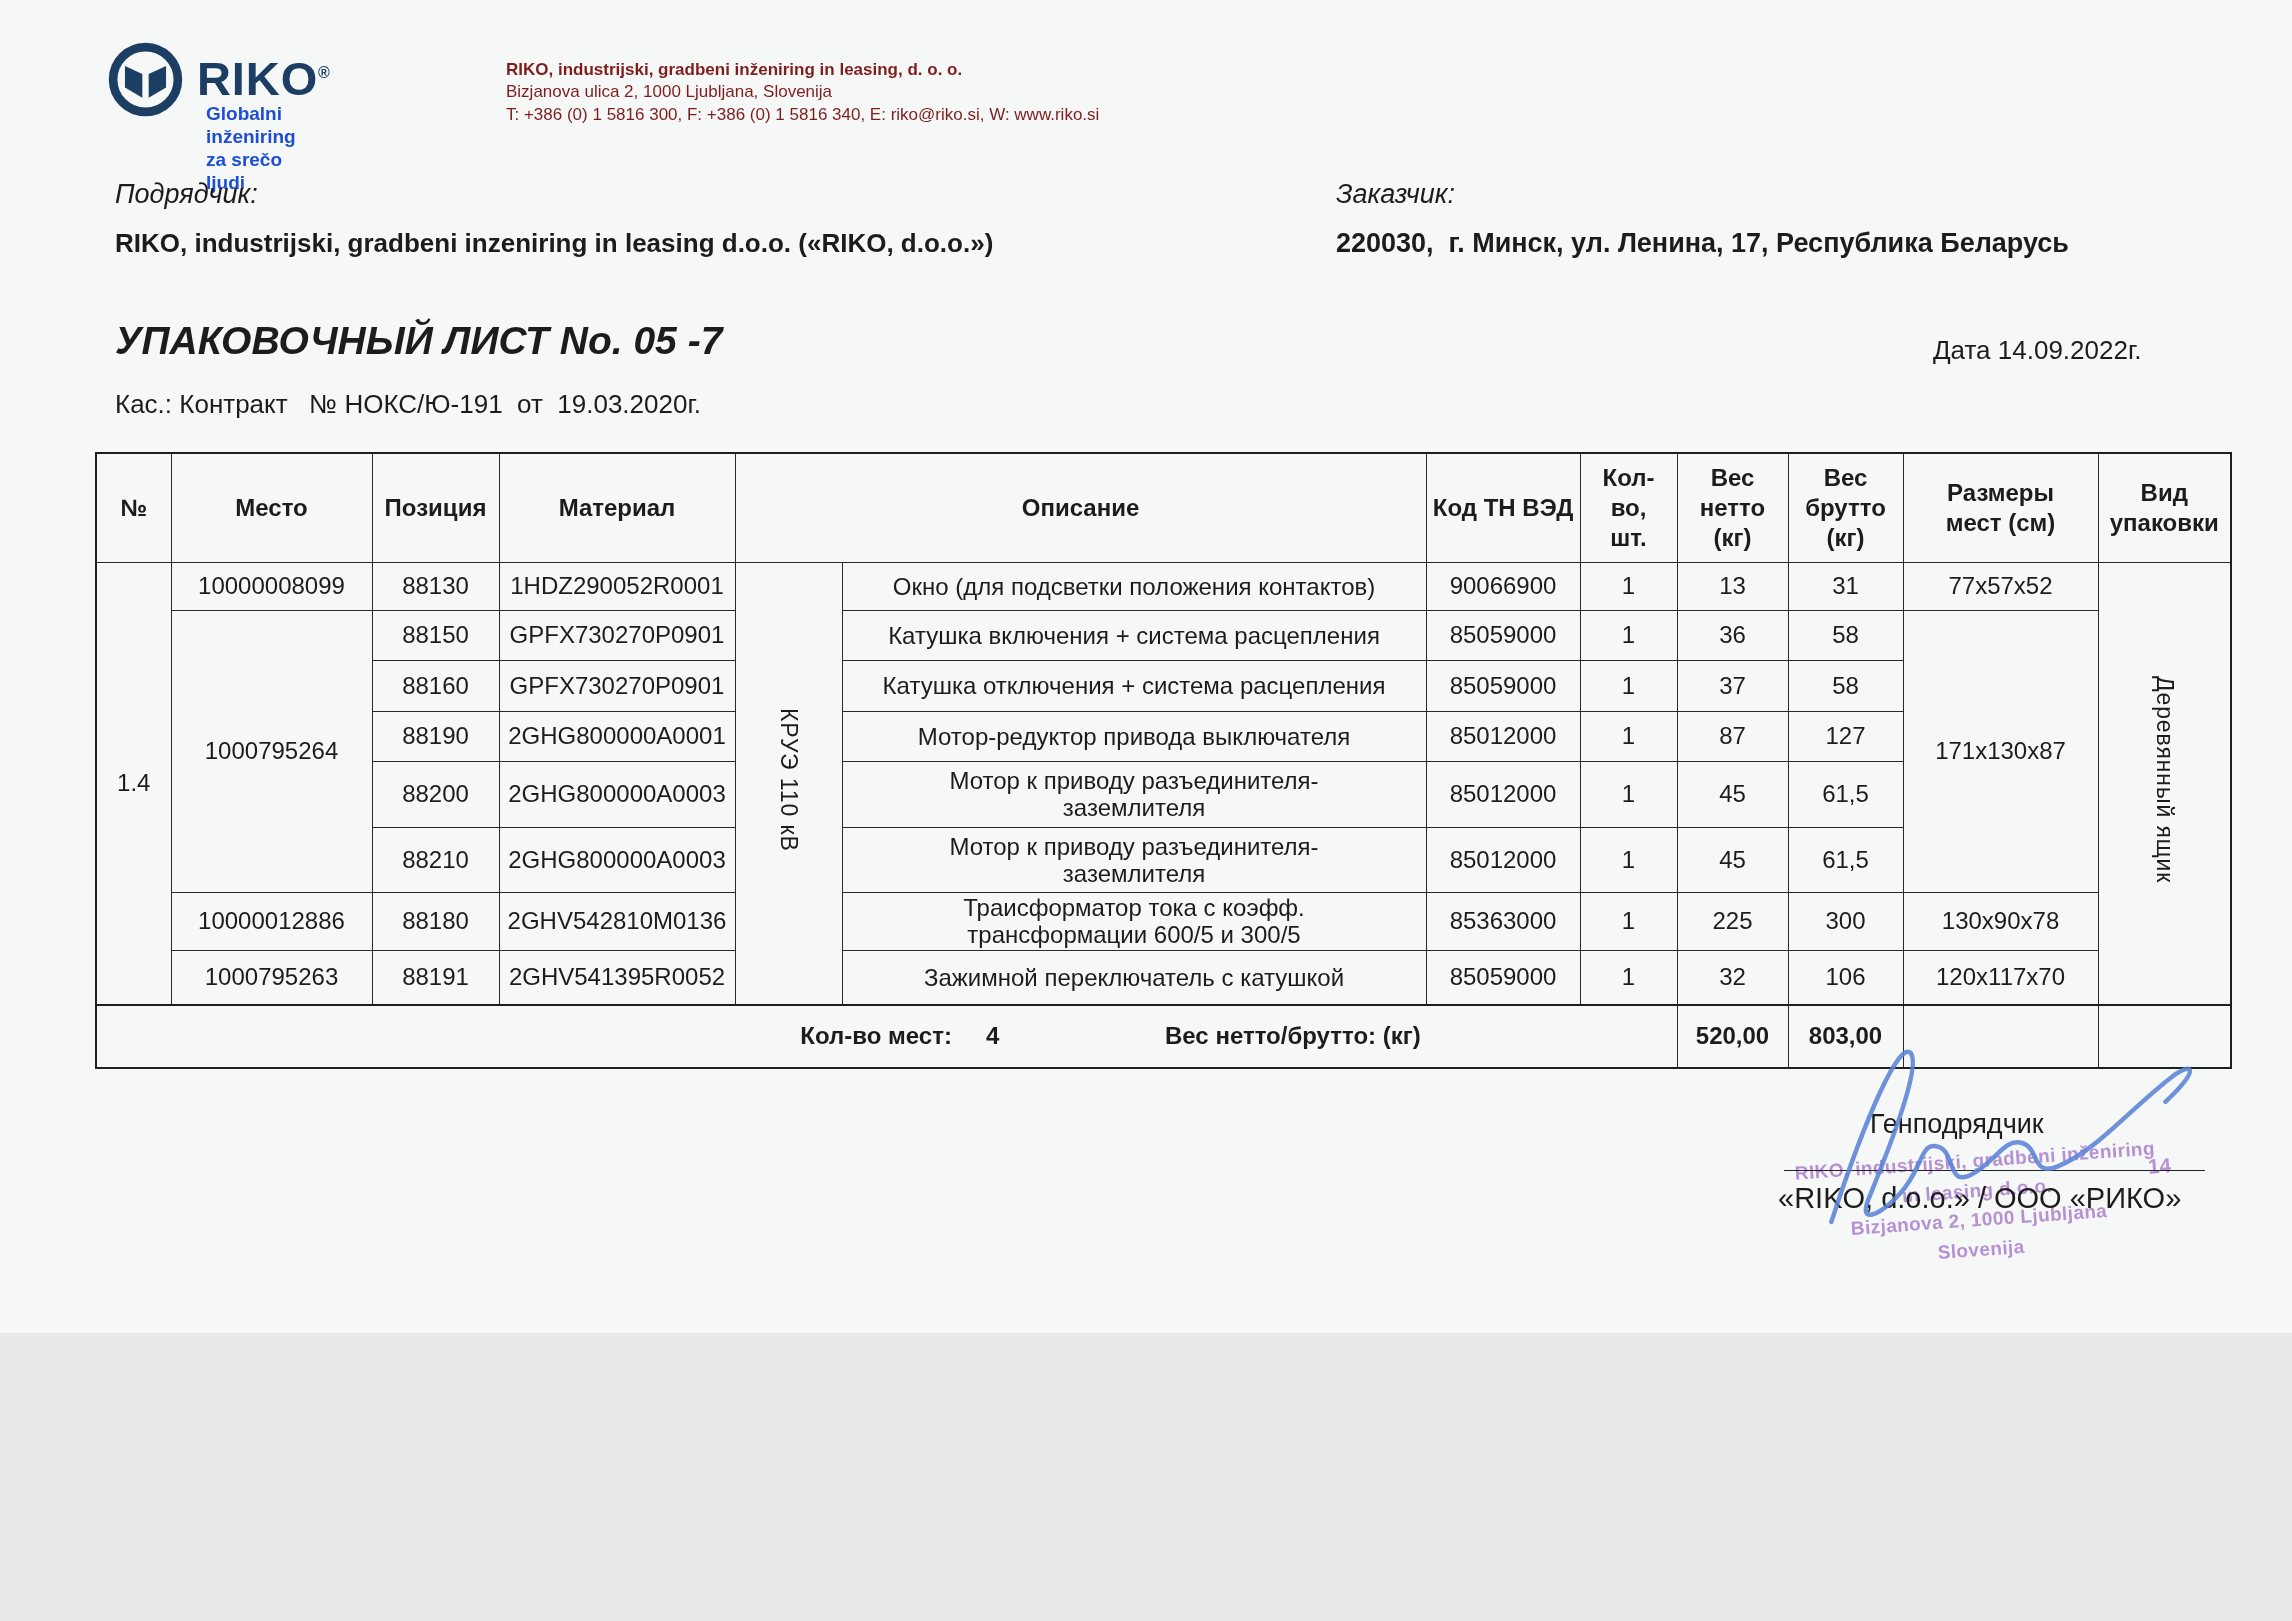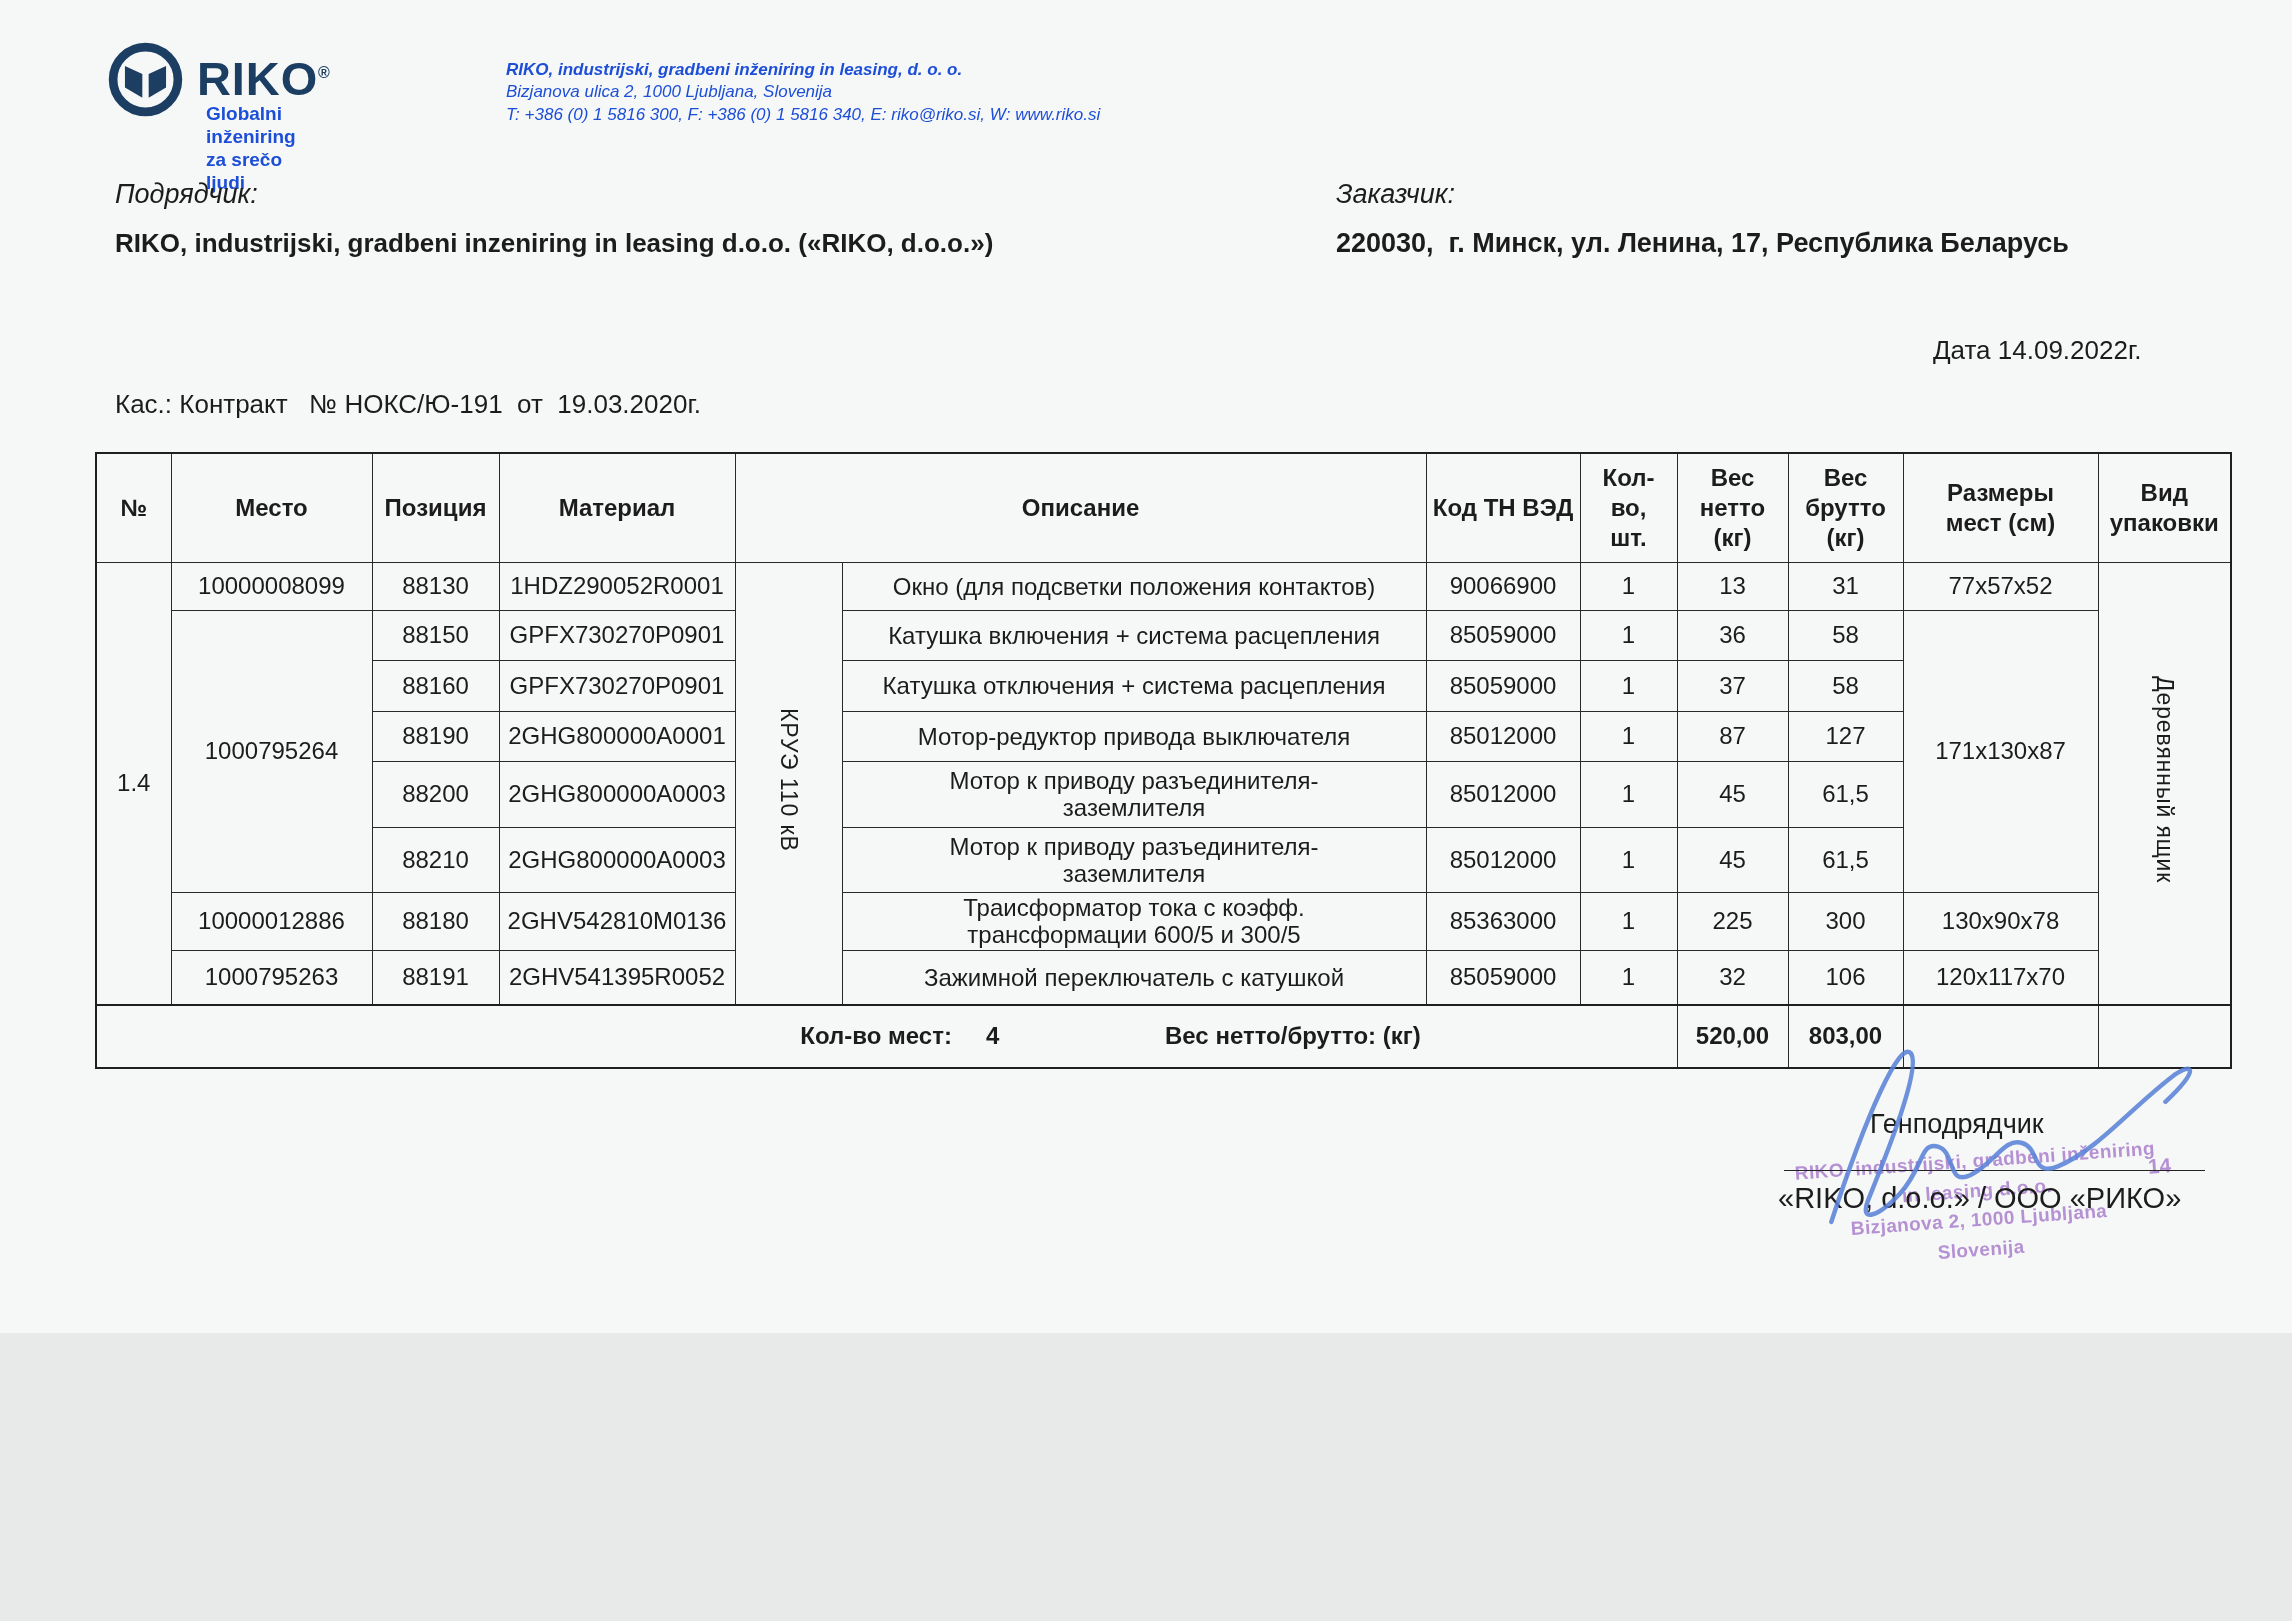--- a/index.html
+++ b/index.html
@@ -13,21 +13,21 @@
   }
   .pre{white-space:pre-wrap;}
 
   
   .logo-wrap{position:absolute;left:106px;top:38px;}
   .logo-icon{position:absolute;left:0;top:1.8px;width:79px;height:79px;}
   .brand{position:absolute;left:91px;top:12.5px;font-size:47px;font-weight:bold;color:#1c3e63;letter-spacing:0.9px;}
   .brand sup{font-size:16px;vertical-align:super;}
   .tagline{position:absolute;left:100px;top:64px;font-size:19px;font-weight:bold;color:#1d4ed8;line-height:23px;}
 
-  .company-info{position:absolute;left:506px;top:59px;font-size:17px;line-height:22.4px;color:#1d4ed8;font-style:italic;}
+  .company-info{position:absolute;left:506px;top:59px;font-size:17px;line-height:22.4px;color:#7f1d1d;}
   .company-info .b{font-weight:bold;}
 
   .party{position:absolute;top:179px;width:985px;}
   .party .plabel{font-style:italic;font-size:27px;margin-bottom:14.3px;}
   .party .pline{font-weight:bold;font-size:26px;line-height:39px;}
   .contractor{left:115px;}
   .customer{left:1336px;width:913px;}
   .customer .pline{font-size:27px;}
 
   .doc-title{position:absolute;left:115px;top:319px;font-size:39px;font-weight:bold;font-style:italic;}
@@ -110,20 +110,21 @@
   <div class="party contractor">
     <div class="plabel">Подрядчик:</div>
     <div class="pline">RIKO, industrijski, gradbeni inzeniring in leasing d.o.o. («RIKO, d.o.o.»)</div>
   </div>
 
   <div class="party customer">
     <div class="plabel">Заказчик:</div>
     <div class="pline pre">220030,  г. Минск, ул. Ленина, 17, Республика Беларусь</div>
   </div>
 
+  <div class="doc-title">УПАКОВОЧНЫЙ ЛИСТ No. 05 -7</div>
   <div class="doc-date">Дата 14.09.2022г.</div>
   <div class="contract-ref pre">Кас.: Контракт   № НОКС/Ю-191  от  19.03.2020г.</div>
 
   <table class="pk">
     <colgroup>
       <col style="width:75px">
         <col style="width:201px">
         <col style="width:127px">
         <col style="width:236px">
       <col style="width:107px">

